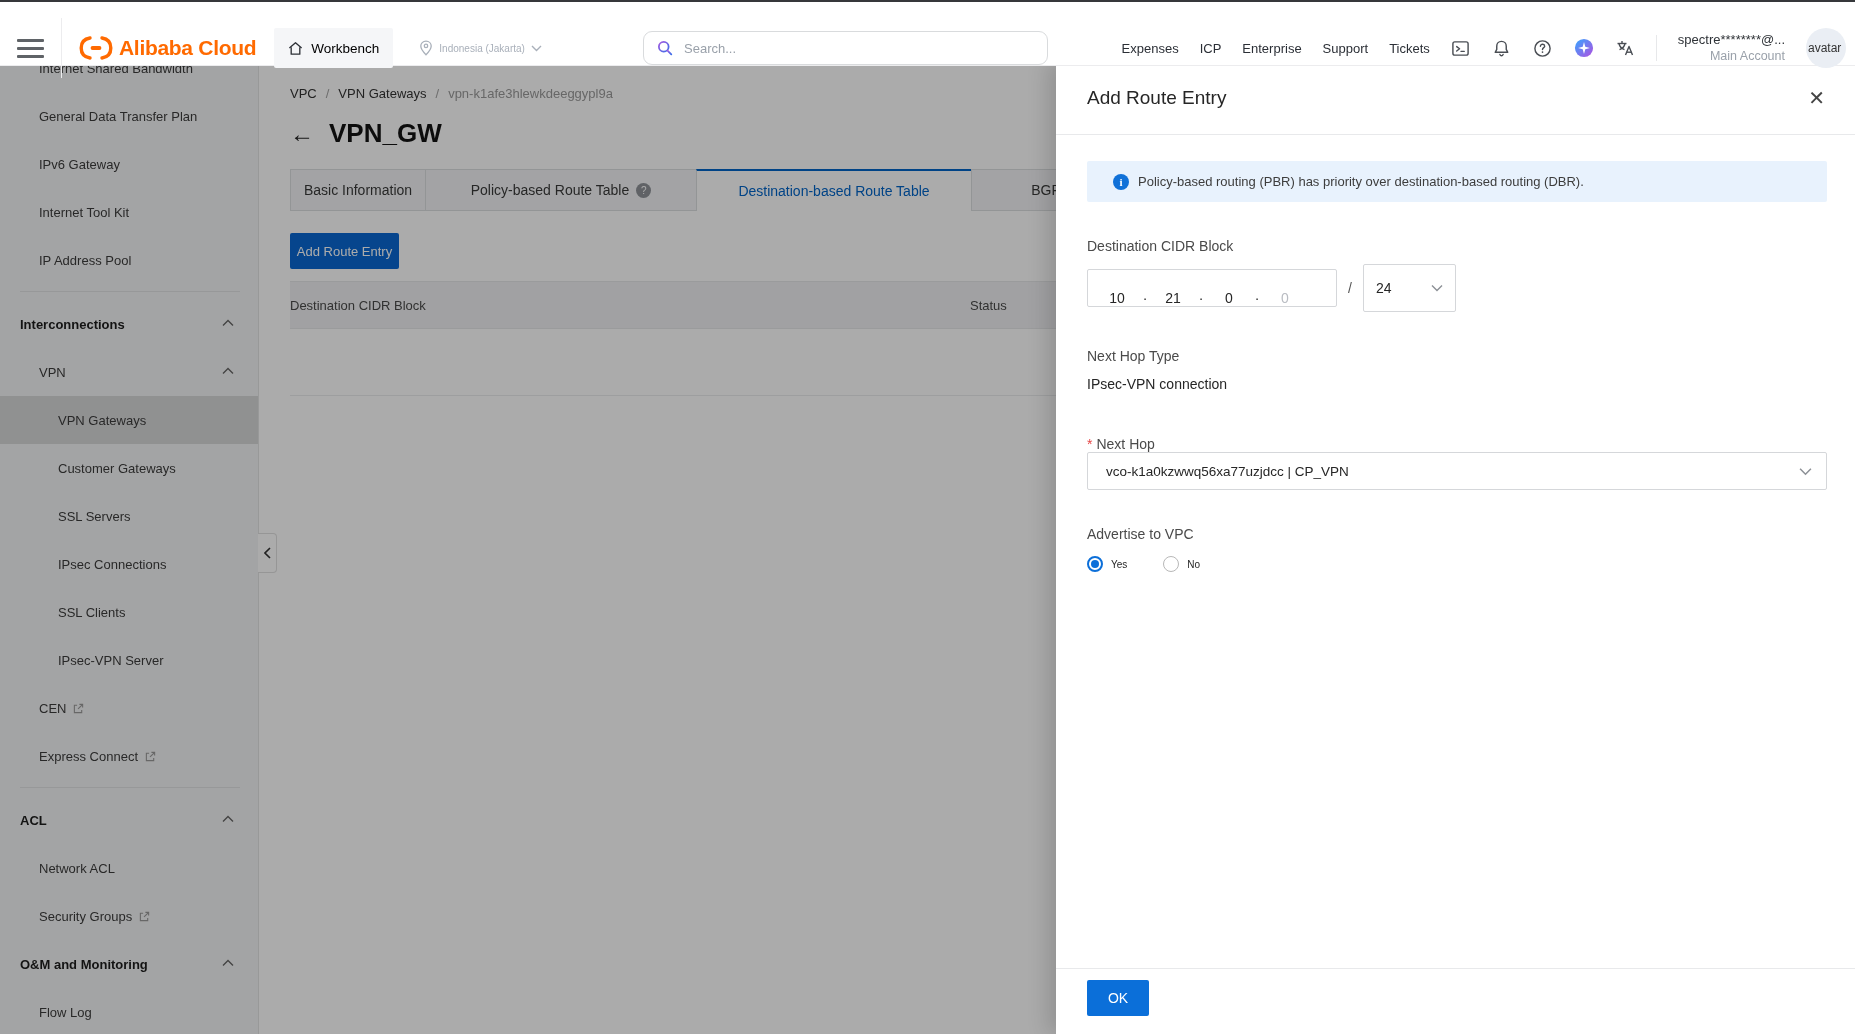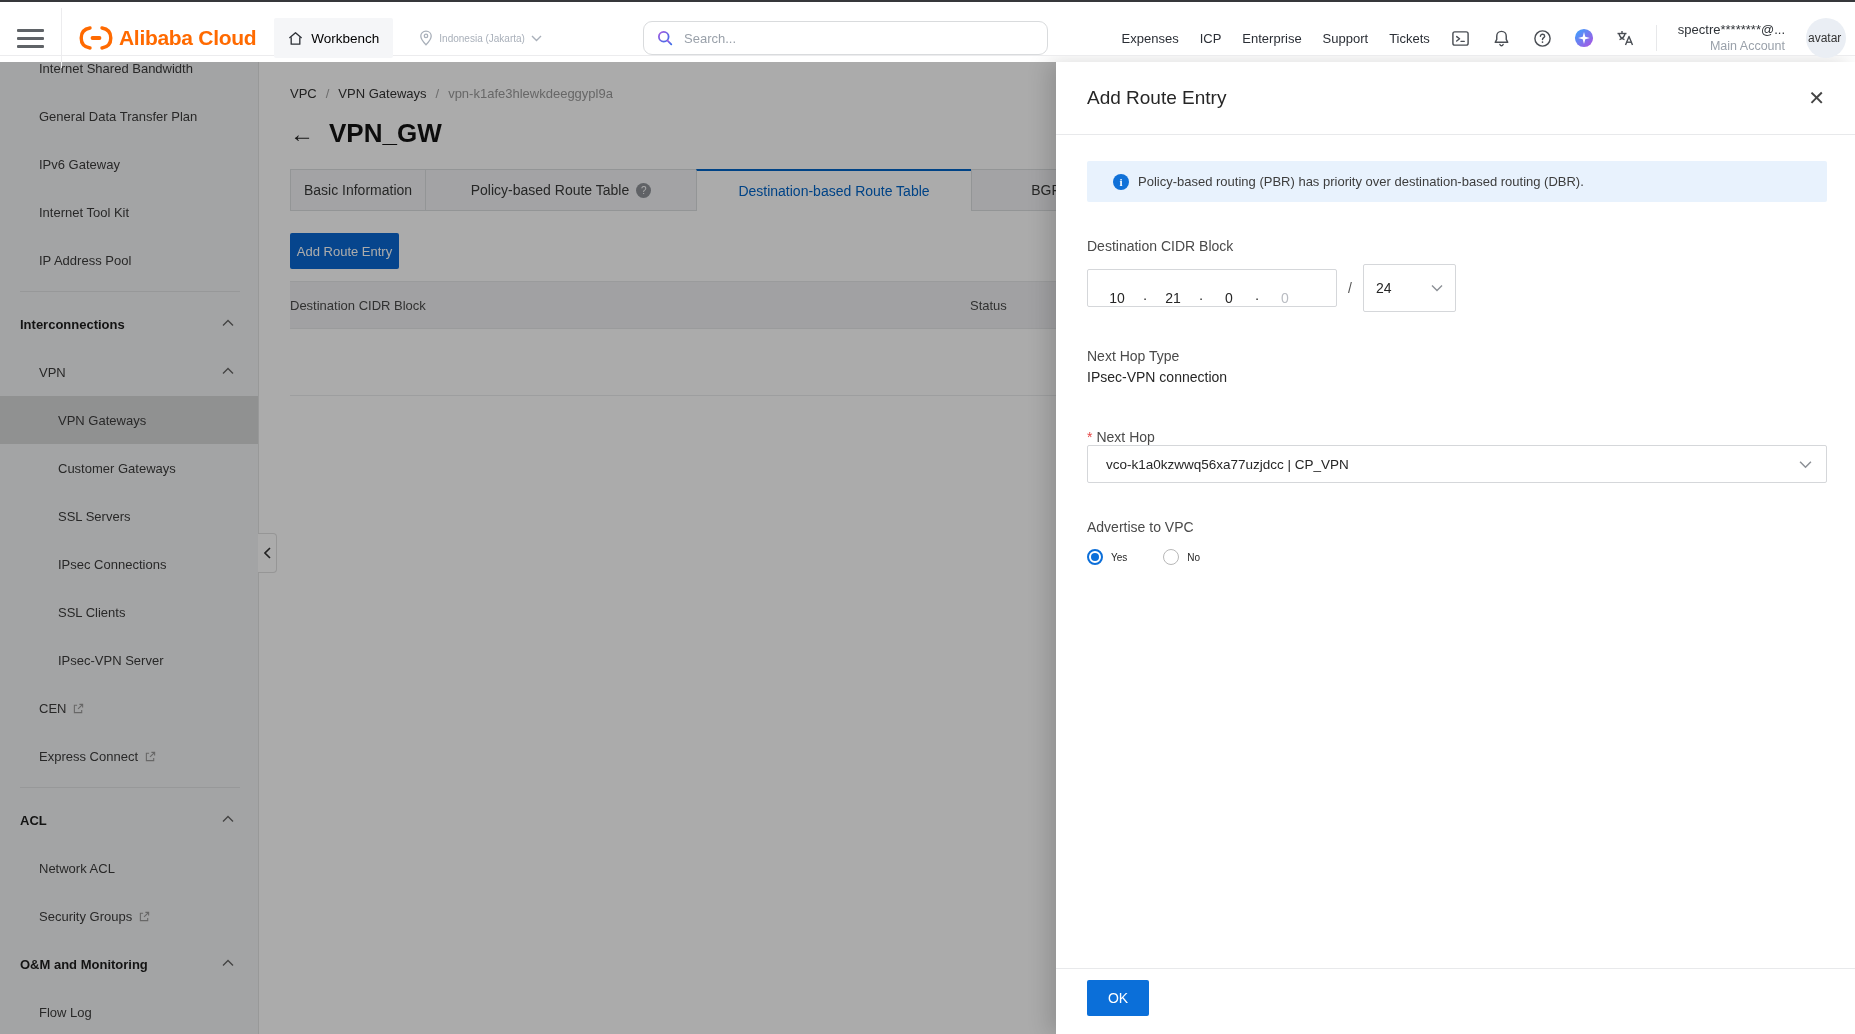--- a/index.html
+++ b/index.html
@@ -3,21 +3,21 @@
 <meta charset="utf-8">
 <style>
   * { margin:0; padding:0; box-sizing:border-box; }
   html,body { width:1855px; height:1034px; overflow:hidden; background:#fff;
     font-family:"Liberation Sans", sans-serif; position:relative; }
 
   
   .top-strip { position:absolute; left:0; top:0; width:100%; height:2px; background:#36383b; }
 
   
-  .header { position:absolute; left:0; top:8px; width:100%; height:48px; background:#fff;
+  .header { position:absolute; left:0; top:18px; width:100%; height:48px; background:#fff;
     border-bottom:1px solid #ececee; z-index:60; }
   .hdr-left { position:absolute; left:0; top:0; height:60px; display:flex; align-items:center; }
   .hamburger { width:62px; height:60px; display:flex; align-items:center; justify-content:center;
     border-right:1px solid #ececee; cursor:pointer; }
   .hamburger-bars { width:27px; }
   .hamburger-bars div { height:3px; background:#5f6367; border-radius:1px; margin:5px 0; }
   .logo { display:flex; align-items:center; margin-left:17px; gap:6px; cursor:pointer; }
   .logo-text { color:#FF6A00; font-size:21px; font-weight:bold; letter-spacing:-0.3px; }
   .wb-chip { margin-left:18px; height:40px; padding:0 14px; background:#f5f6f8; border-radius:2px;
     display:flex; align-items:center; gap:8px; font-size:13.5px; color:#000000; cursor:pointer; }
@@ -105,21 +105,21 @@
   .cidr-row { margin-top:10px; display:flex; align-items:center; }
   .octet-box { width:250px; height:38px; border:1px solid #d5d7da; border-radius:2px;
     display:flex; align-items:flex-end; padding:0 6px; background:#fff; }
   .octet { width:46px; text-align:center; font-size:14px; color:#262626; cursor:text; }
   .octet.ph { color:#b9bcc2; }
   .octet-dot { width:10px; text-align:center; font-size:14px; color:#262626; }
   .slash { margin:0 11px; font-size:14px; color:#555; }
   .prefix-select { width:93px; height:48px; border:1px solid #d5d7da; border-radius:2px;
     display:flex; align-items:center; justify-content:space-between; padding:0 12px;
     font-size:14px; color:#262626; cursor:pointer; background:#fff; }
-  .plain-value { margin-top:5px; font-size:14px; color:#262626; }
+  .plain-value { margin-top:12px; font-size:14px; color:#262626; }
   .nh-select { margin-top:0; width:740px; height:38px; border:1px solid #d5d7da; border-radius:2px;
     display:flex; align-items:center; justify-content:space-between; padding:0 14px 0 18px;
     font-size:13.5px; color:#262626; cursor:pointer; background:#fff; }
   .radio-row { margin-top:14px; display:flex; align-items:center; gap:36px; }
   .radio-opt { display:flex; align-items:center; gap:8px; font-size:10px; color:#262626; cursor:pointer; }
   .radio-ic { width:16px; height:16px; border-radius:50%; }
   .radio-ic.on { border:2px solid #0c6fd9; position:relative; }
   .radio-ic.on::after { content:""; position:absolute; left:2px; top:2px; width:8px; height:8px;
     border-radius:50%; background:#0c6fd9; }
   .radio-ic.off { border:1px solid #b8b8b8; }

